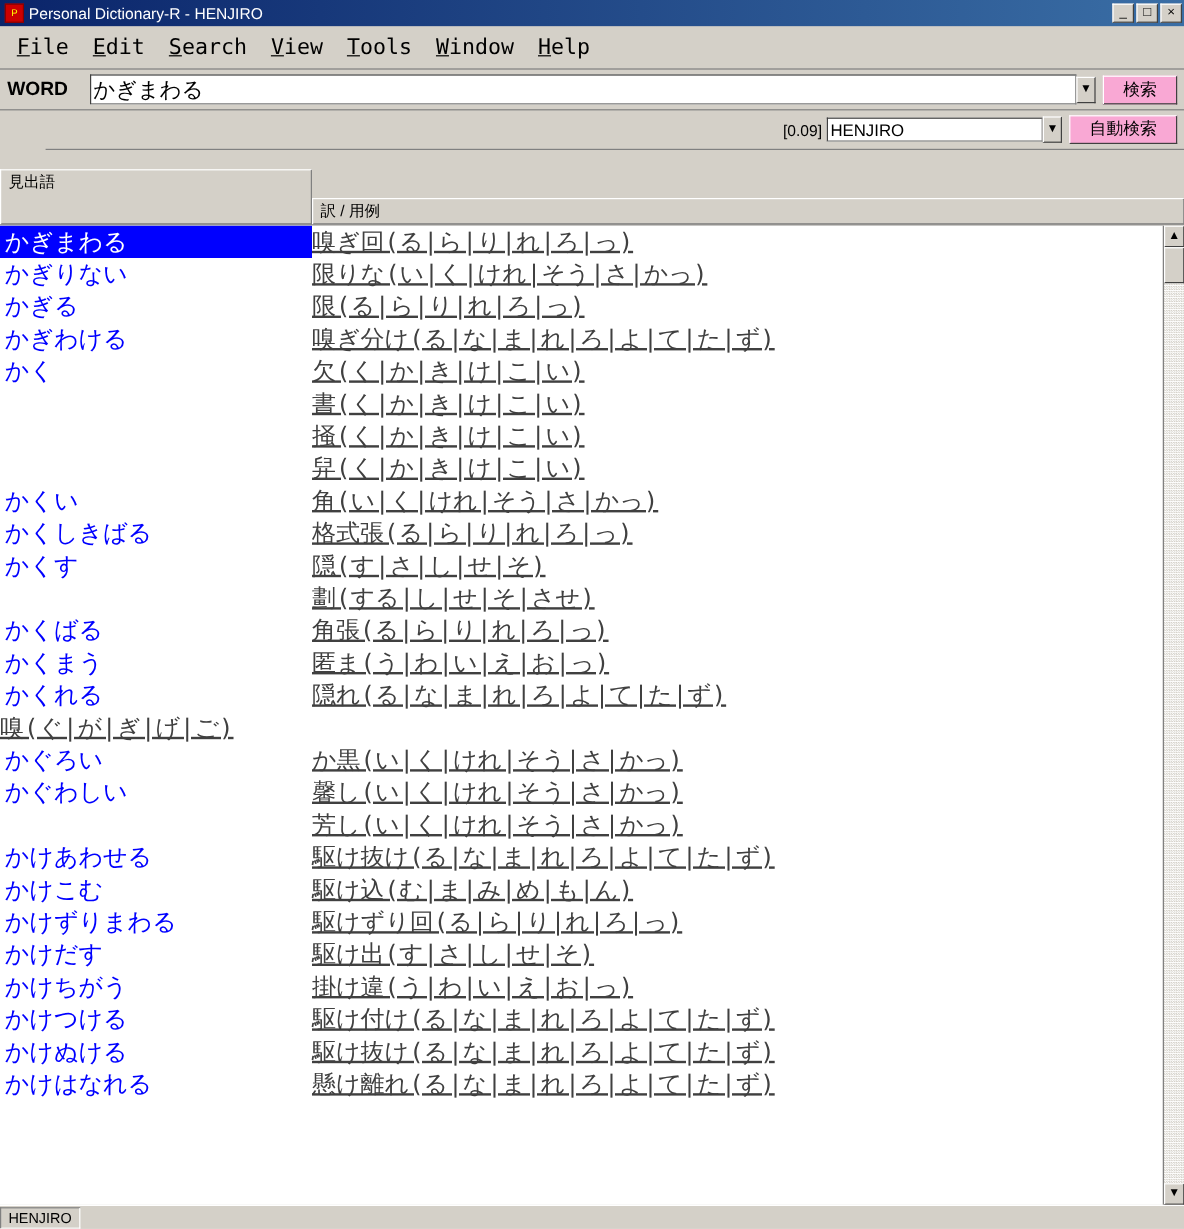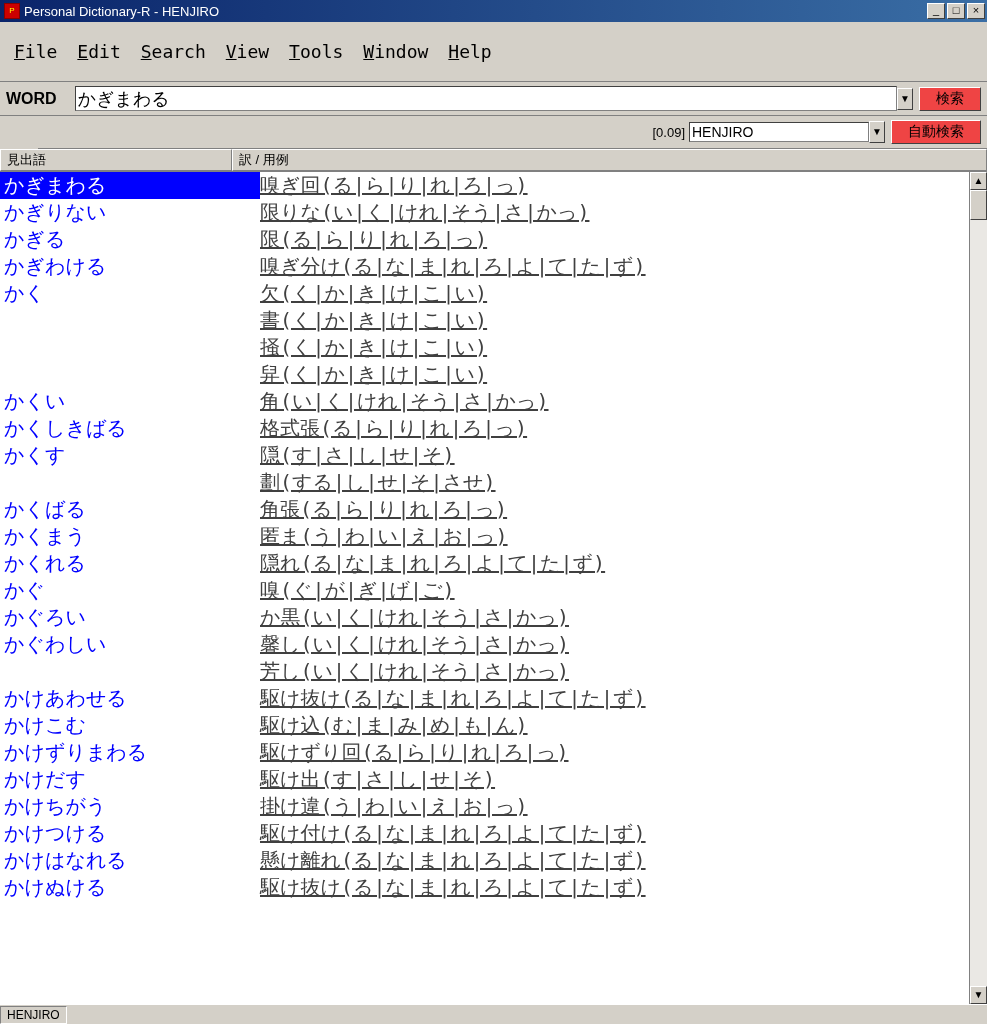--- a/index.html
+++ b/index.html
@@ -50,21 +50,21 @@
 }
 .menubar {
   background: #d4d0c8;
   display: flex;
   padding: 1px 4px;
   font-size: 18px;
   font-family: "MS Gothic", monospace;
   border-bottom: 1px solid #808080;
 }
 .menu-item {
-  padding: 18px 10px;
+  padding: 6px 10px;
   cursor: default;
 }
 .menu-item u { text-decoration: underline; }
 .searchbar {
   display: flex;
   align-items: center;
   padding: 4px 6px;
   border-bottom: 1px solid #808080;
 }
 .searchbar .label {
@@ -86,21 +86,21 @@
   width: 16px; height: 22px;
   background: #d4d0c8;
   border: 1px solid #fff;
   border-right-color: #404040;
   border-bottom-color: #404040;
   font-size:10px;
   text-align:center;
   line-height:20px;
 }
 .btn {
-  background: #ef4444;
+  background: #f9a8d4;
   border: 1px solid #fff;
   border-right-color: #404040;
   border-bottom-color: #404040;
   padding: 2px 16px;
   margin-left: 6px;
   font-size: 14px;
   cursor: default;
 }
 .subbar {
   display: flex;
@@ -128,22 +128,22 @@
   background: #d4d0c8;
   border-bottom: 1px solid #808080;
   font-size: 13px;
 }
 .hcol {
   border: 1px solid #fff;
   border-right-color: #808080;
   border-bottom-color: #808080;
   padding: 1px 6px;
 }
-.hcol.c1 { width: 232px; }
-.hcol.c2 { flex: 1; }
+.hcol.c1 { width: 260px; margin-top: 16px; }
+.hcol.c2 { flex: 1; margin-top: 40px; }
 .content {
   flex: 1;
   display: flex;
   background: #fff;
   overflow: hidden;
   position: relative;
 }
 .list {
   flex: 1;
   overflow: hidden;
@@ -309,21 +309,20 @@
       </div>
       <div class="row">
         <div class="word">かくまう</div>
         <div class="def">匿ま(う|わ|い|え|お|っ)</div>
       </div>
       <div class="row">
         <div class="word">かくれる</div>
         <div class="def">隠れ(る|な|ま|れ|ろ|よ|て|た|ず)</div>
       </div>
       <div class="row">
-        <div class="word">かぐ</div>
         <div class="def">嗅(ぐ|が|ぎ|げ|ご)</div>
       </div>
       <div class="row">
         <div class="word">かぐろい</div>
         <div class="def">か黒(い|く|けれ|そう|さ|かっ)</div>
       </div>
       <div class="row">
         <div class="word">かぐわしい</div>
         <div class="def">馨し(い|く|けれ|そう|さ|かっ)</div>
       </div>
@@ -349,26 +348,26 @@
       </div>
       <div class="row">
         <div class="word">かけちがう</div>
         <div class="def">掛け違(う|わ|い|え|お|っ)</div>
       </div>
       <div class="row">
         <div class="word">かけつける</div>
         <div class="def">駆け付け(る|な|ま|れ|ろ|よ|て|た|ず)</div>
       </div>
       <div class="row">
+        <div class="word">かけぬける</div>
+        <div class="def">駆け抜け(る|な|ま|れ|ろ|よ|て|た|ず)</div>
+      </div>
+      <div class="row">
         <div class="word">かけはなれる</div>
         <div class="def">懸け離れ(る|な|ま|れ|ろ|よ|て|た|ず)</div>
-      </div>
-      <div class="row">
-        <div class="word">かけぬける</div>
-        <div class="def">駆け抜け(る|な|ま|れ|ろ|よ|て|た|ず)</div>
       </div>
     </div>
   <div class="scrollbar">
     <div class="scroll-btn">▲</div>
     <div class="scroll-track">
       <div class="scroll-thumb"></div>
     </div>
     <div class="scroll-btn">▼</div>
   </div>
 </div>

